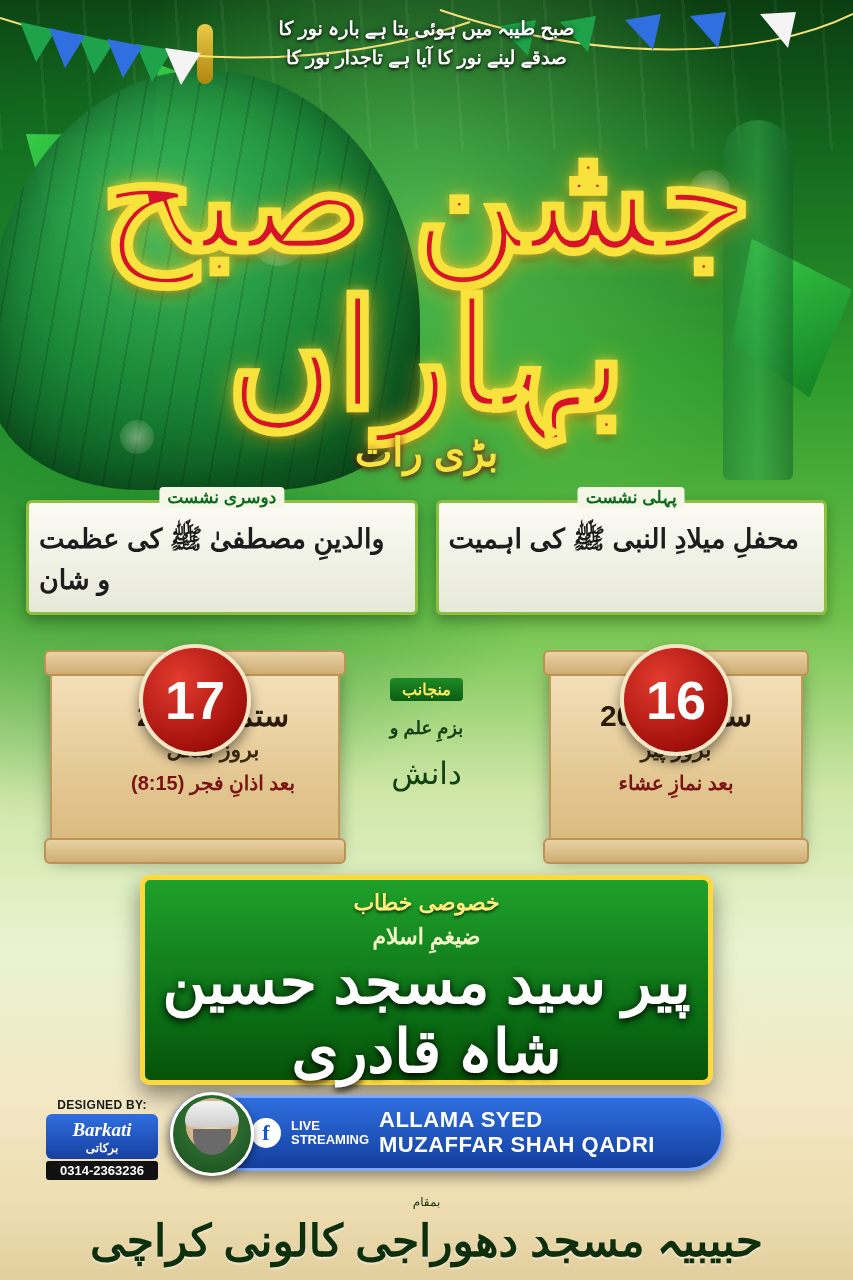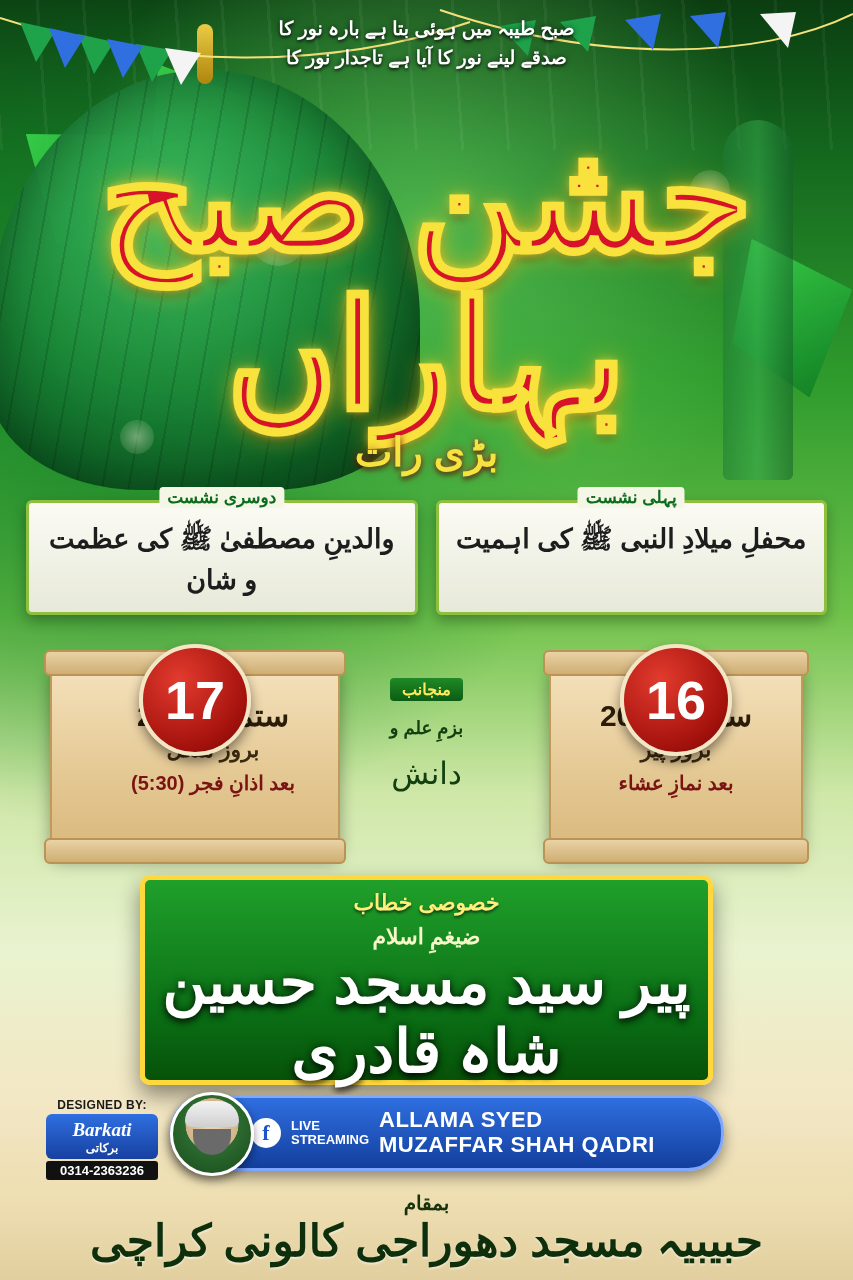--- a/index.html
+++ b/index.html
@@ -100,21 +100,21 @@
   .sessions{
     position:absolute;top:500px;left:26px;right:26px;
     display:flex;justify-content:space-between;gap:18px;direction:rtl;
   }
   .session{
     position:relative;flex:1;
     background:linear-gradient(180deg,#fbfbf4,#e7e9d9);
     border:3px solid #8fbf3f;
     border-radius:6px;
     padding:16px 10px 12px;
-    text-align:center;
+    text-align:left;
     box-shadow:0 6px 14px rgba(0,0,0,.3);
   }
   .session .tag{
     position:absolute;top:-16px;left:50%;transform:translateX(-50%);
     direction:rtl;color:#0c6b1d;font-size:17px;font-weight:bold;
     background:#f4f6e6;padding:0 8px;border-radius:4px;white-space:nowrap;
   }
   .session .txt{
     direction:rtl;font-size:27px;font-weight:bold;color:#1d1d1d;line-height:1.5;
   }
@@ -231,21 +231,21 @@
   .designed .phone{
     margin-top:2px;background:#111;color:#fff;font-size:13px;font-weight:bold;
     border-radius:3px;padding:2px 0;
   }
 
   
   .venue{
     position:absolute;left:0;right:0;bottom:14px;text-align:center;direction:rtl;
   }
   .venue .mini{
-    font-size:20px;font-weight:bold;color:#17320c;margin-bottom:0;
+    font-size:12px;font-weight:normal;color:#17320c;margin-bottom:6px;
   }
   .venue .vline{
     font-size:44px;font-weight:bold;color:#0e2f0b;
     text-shadow:0 2px 2px rgba(255,255,255,.45);
     white-space:nowrap;
   }
 </style>
 </head>
 <body>
 
@@ -320,21 +320,21 @@
     <div class="midtag">
       <div class="top">منجانب</div>
       <div class="m1">بزمِ علم و</div>
       <div class="m2">دانش</div>
     </div>
 
     <div class="scroll left">
       <div class="daybadge">17</div>
       <div class="line1">ستمبر 2024</div>
       <div class="line2">بروز منگل</div>
-      <div class="line3">بعد اذانِ فجر (5:30)</div>
+      <div class="line3">بعد اذانِ فجر (8:15)</div>
     </div>
   </div>
 
   <div class="speaker">
     <div class="khitab">خصوصی خطاب</div>
     <div class="zaighum">ضیغمِ اسلام</div>
     <div class="name">پیر سید مسجد حسین شاہ قادری</div>
   </div>
 
   <div class="designed">

